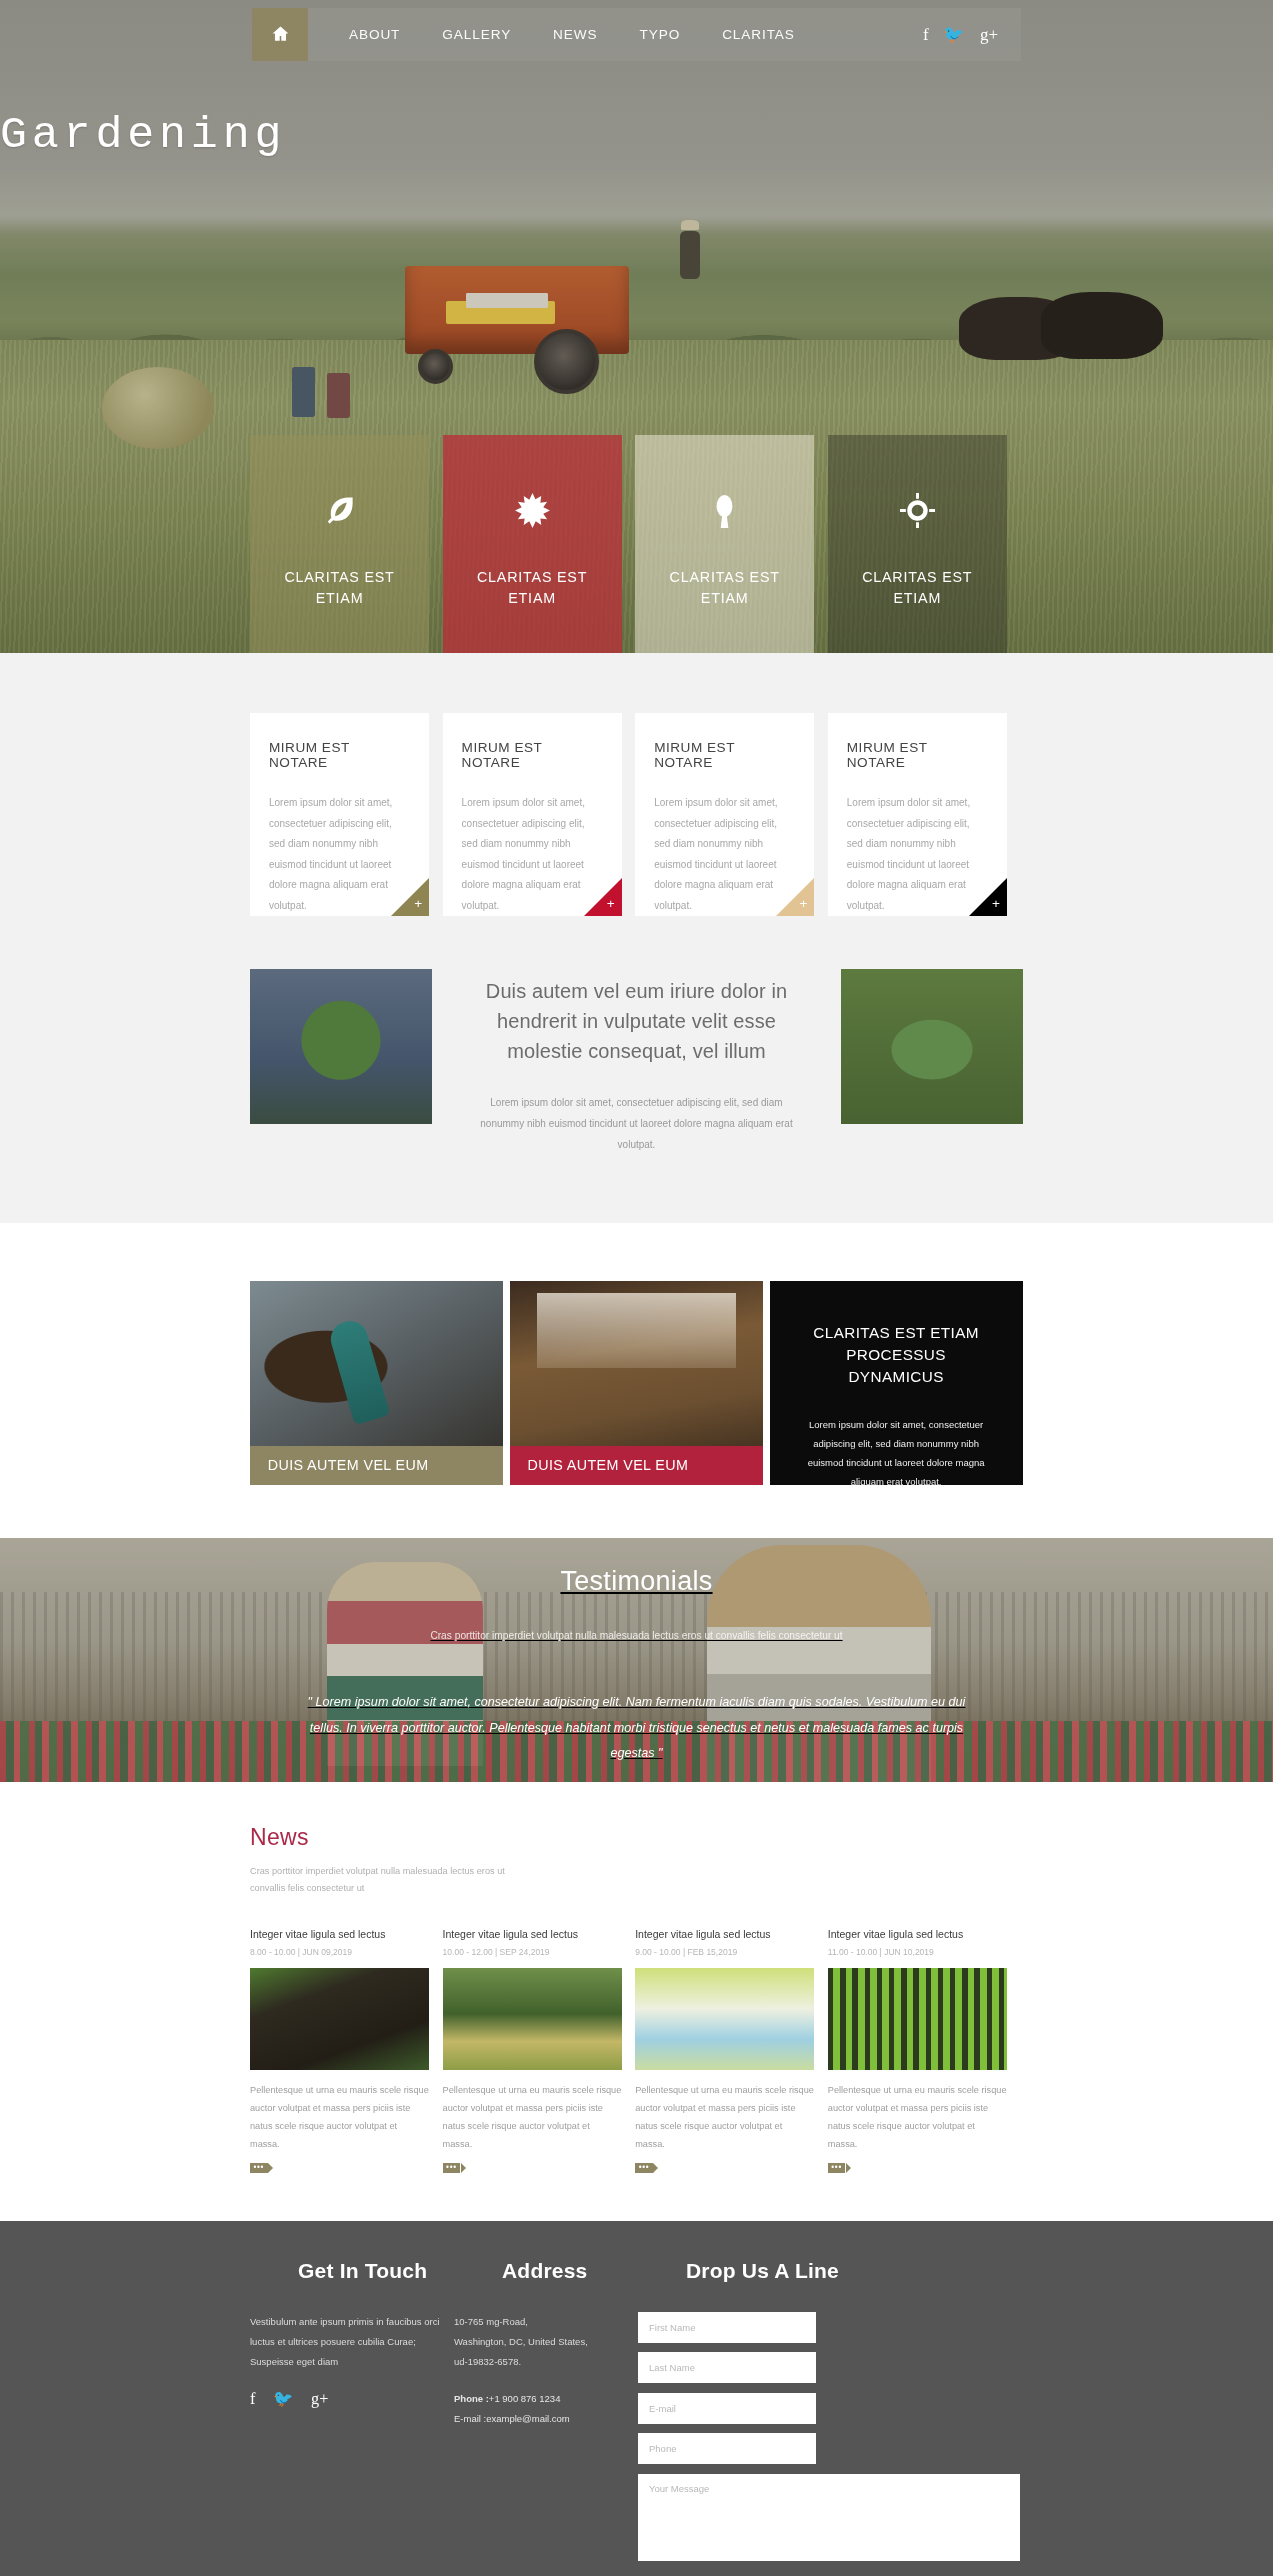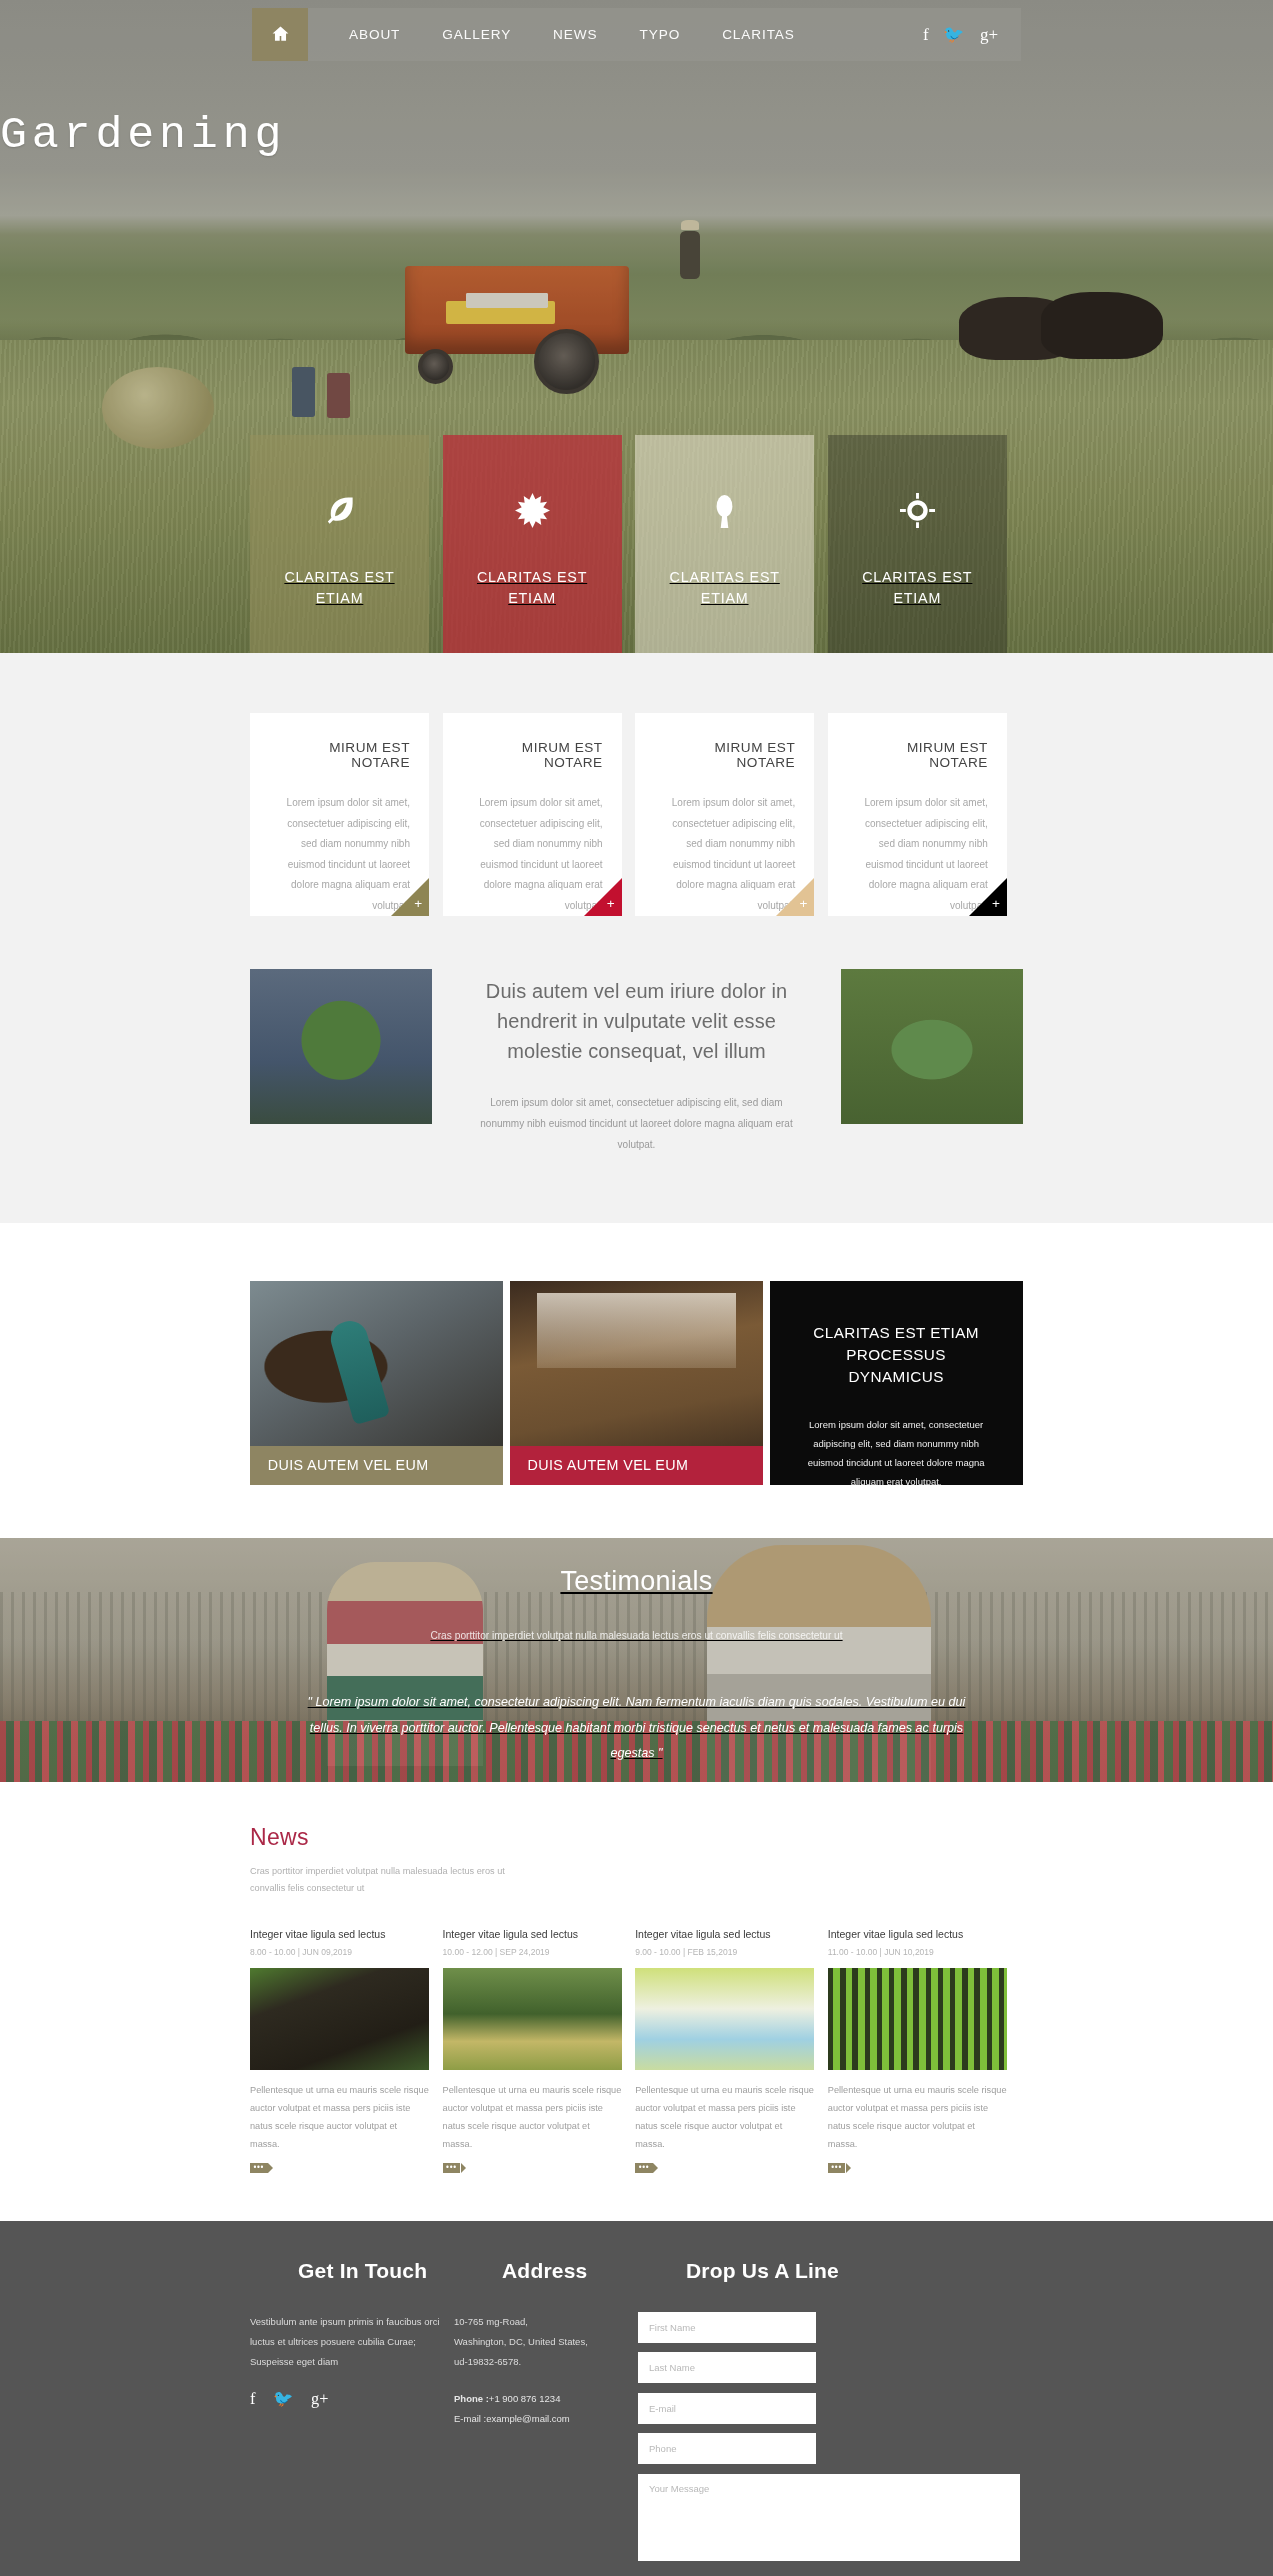--- a/index.html
+++ b/index.html
@@ -116,21 +116,21 @@
   .hero-title {
     position:absolute; top: 110px; left:0; right:0; text-align:left;
     color:#ffffff; font-size: 45px; letter-spacing: 4.8px; font-weight: 400;
     font-family: Liberation Mono, monospace; z-index: 20;
     text-shadow: 0 0.7px 2px rgba(0,0,0,.18);
   }
 
   
   .features {
     position:absolute; top: 435px; left: 250px; width: 773px; height: 166px;
-    display:flex; z-index: 25; text-decoration: underline;
+    display:flex; z-index: 25;
   }
   .feature {
     width: 179px; margin-right: 13.6px; height: 218px;
     display:flex; flex-direction:column; align-items:center; justify-content:flex-start;
     padding-top: 58px; color:#fff;
   }
   .feature:last-child { margin-right:0; }
   .feature .ficon { width: 35px; height: 35px; margin-bottom: 39px; }
   .feature .ficon svg { width:100%; height:100%; fill:#fff; }
   .feature .flabel {
@@ -140,21 +140,21 @@
   .f1 { background: rgba(150,144,92,.55); }
   .f2 { background: rgba(183,48,58,.78); }
   .f3 { background: rgba(229,224,205,.58); }
   .f4 { background: rgba(52,54,40,.45); }
 
   
   .cards-wrap { background:#f2f2f2; padding: 60px 0 53px; }
   .cards { width: 773px; margin: 0 auto; display:flex; }
   .card {
     width: 179px; margin-right: 13.6px; background:#fff; min-height: 199px;
-    position:relative; padding: 27px 19px 0; text-align:right; overflow:hidden;
+    position:relative; padding: 27px 19px 0; text-align:left; overflow:hidden;
   }
   .card:last-child{ margin-right:0; }
   .card h3 {
     font-size: 13.6px; font-weight: 400; color:#444; letter-spacing: 0.5px; margin-bottom: 23px;
   }
   .card p { font-size: 10px; line-height: 2.05; color:#a8a8a8; }
   .corner {
     position:absolute; right:0; bottom:0; width: 38px; height: 38px;
   }
   .corner:before{

